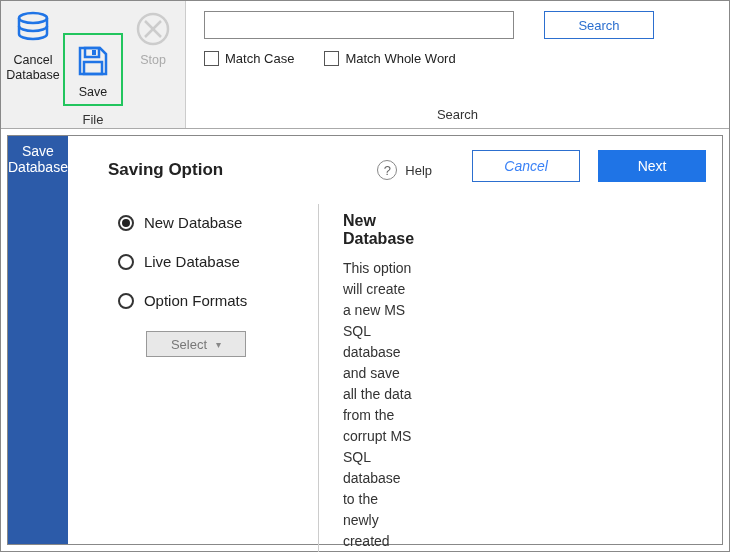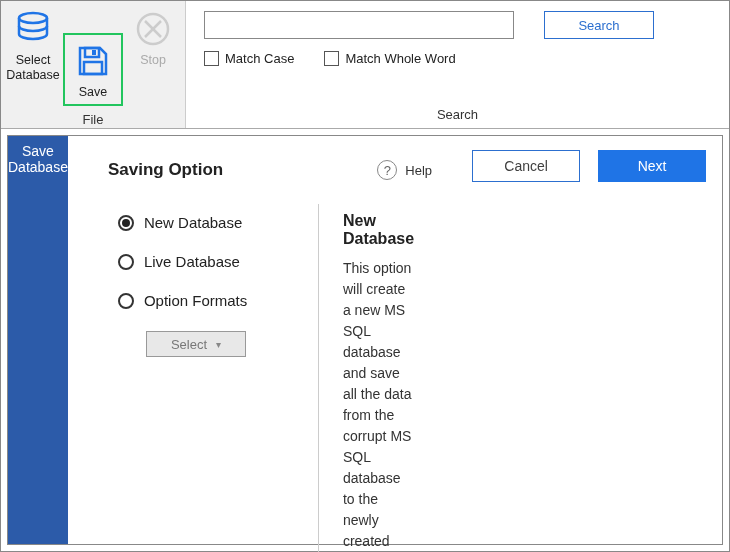--- a/index.html
+++ b/index.html
@@ -40,40 +40,40 @@
 .radio { width: 16px; height: 16px; border: 2px solid #333; border-radius: 50%; display: flex; align-items: center; justify-content: center; flex-shrink: 0; }
 .radio.checked::after { content: ""; width: 8px; height: 8px; background: #222; border-radius: 50%; }
 .select-box { margin-left: 28px; width: 100px; height: 26px; border: 1px solid #999; background: #e8e8e8; color: #777; display: flex; align-items: center; justify-content: space-between; padding: 0 24px; font-size: 13px; cursor: default; }
 .select-box .caret { font-size: 10px; color: #888; }
 
 .desc-title { font-size: 16px; font-weight: bold; margin-bottom: 10px; color: #222; }
 .desc-text { font-size: 14px; color: #333; line-height: 1.5; }
 
 .modal-footer { display: flex; justify-content: flex-end; gap: 18px; padding: 14px 22px 18px 0; }
 .btn { width: 108px; height: 32px; border: 1px solid #2c6fcf; font-size: 14px; cursor: pointer; display: flex; align-items: center; justify-content: center; }
-.btn-cancel { background: #fff; color: #404040; }
+.btn-cancel { background: #fff; color: #3b82f6; font-style: italic; }
 .btn-next { background: #1f74e6; color: #fff; border-color: #1f74e6; }
 </style>
 </head>
 <body>
 
 <div class="outer">
 
   <div class="ribbon">
     <div class="ribbon-group">
       <div class="ribbon-group-buttons">
         <div class="ribbon-btn">
           <span class="icon-box">
             <svg width="38" height="38" viewBox="0 0 38 38">
               <ellipse cx="19" cy="8" rx="14" ry="5" fill="none" stroke="#1f74e6" stroke-width="2.5"></ellipse>
               <path d="M5 8 v16 a14 5 0 0 0 28 0 V8" fill="none" stroke="#1f74e6" stroke-width="2.5"></path>
               <path d="M5 16 a14 5 0 0 0 28 0" fill="none" stroke="#1f74e6" stroke-width="2.5"></path>
             </svg>
           </span>
-          <span class="lbl">Select Database</span>
+          <span class="lbl">Cancel Database</span>
         </div>
         <div class="ribbon-btn highlight">
           <span class="icon-box">
             <svg width="38" height="38" viewBox="0 0 38 38">
               <path d="M6 6 h20 l6 6 v20 h-26 z" fill="none" stroke="#1f74e6" stroke-width="2.5"></path>
               <rect x="11" y="6" width="14" height="9" fill="none" stroke="#1f74e6" stroke-width="2.5"></rect>
               <rect x="18" y="8" width="4" height="5" fill="#1f74e6"></rect>
               <rect x="10" y="20" width="18" height="12" fill="none" stroke="#1f74e6" stroke-width="2.5"></rect>
             </svg>
           </span>

